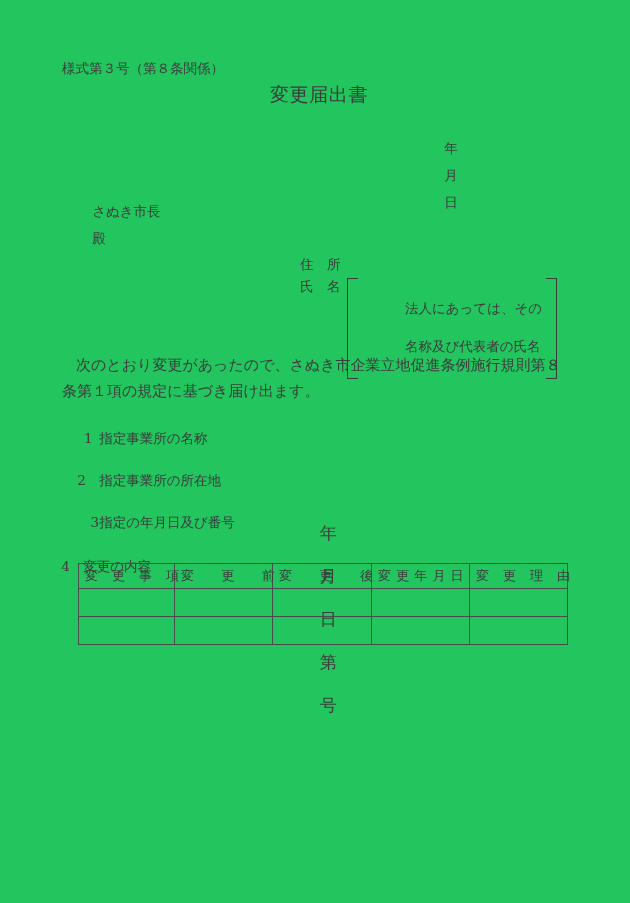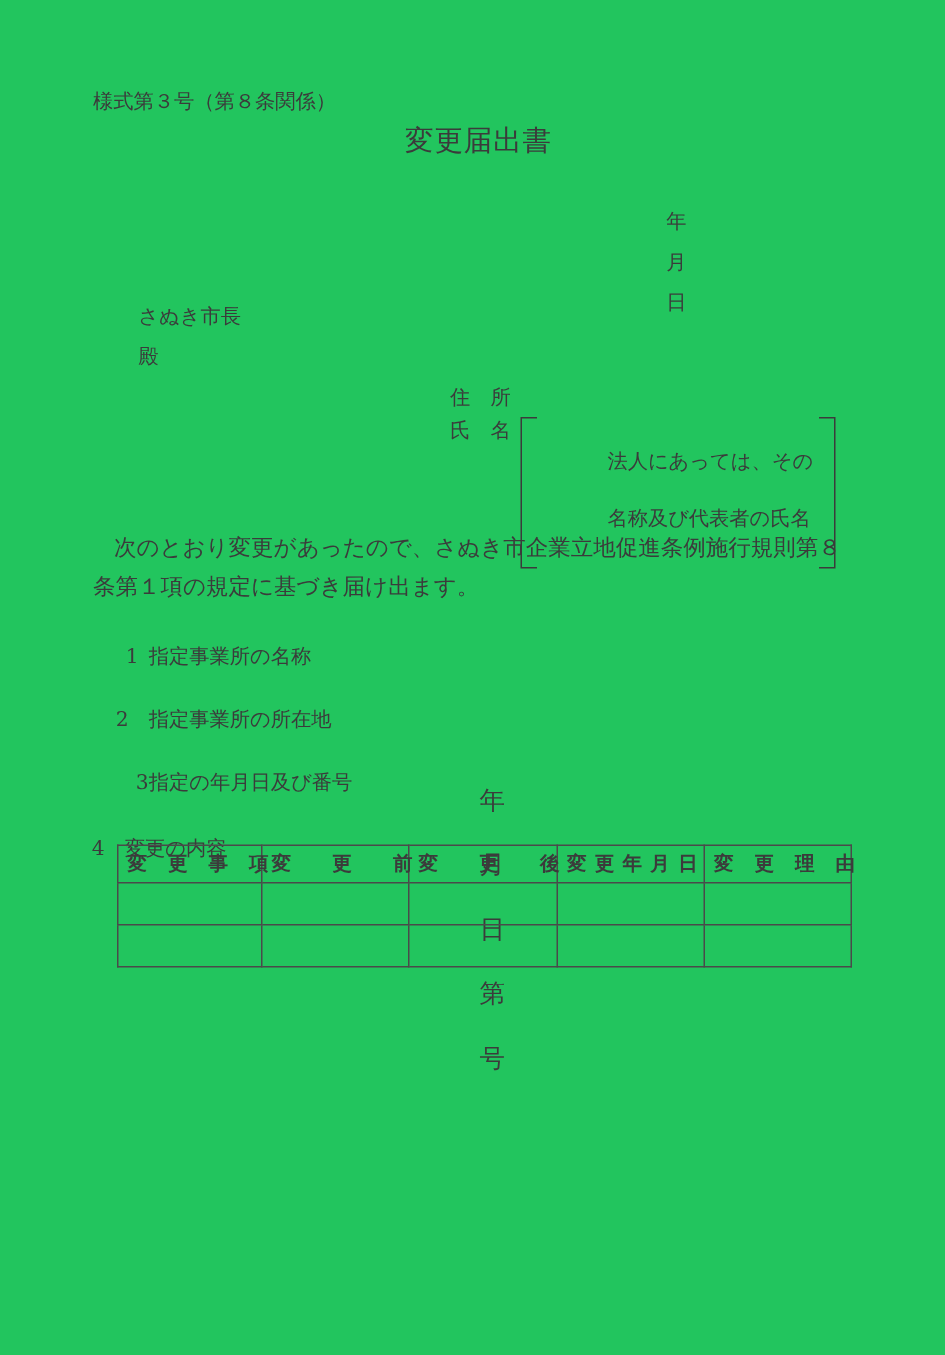--- a/index.html
+++ b/index.html
@@ -186,21 +186,20 @@
   }
   .col-1 { width: 96px; }
   .col-2 { width: 98px; }
   .col-3 { width: 99px; }
   .col-4 { width: 98px; }
   .col-5 { width: 98px; }
 
   .spread {
     display: inline-block;
     white-space: pre;
-    font-weight: bold;
   }
 </style>
 </head>
 <body>
 
 <div class="page">
 
   <div class="abs form-no">様式第３号（第８条関係）</div>
 
   <div class="abs doc-title">変更届出書</div>

